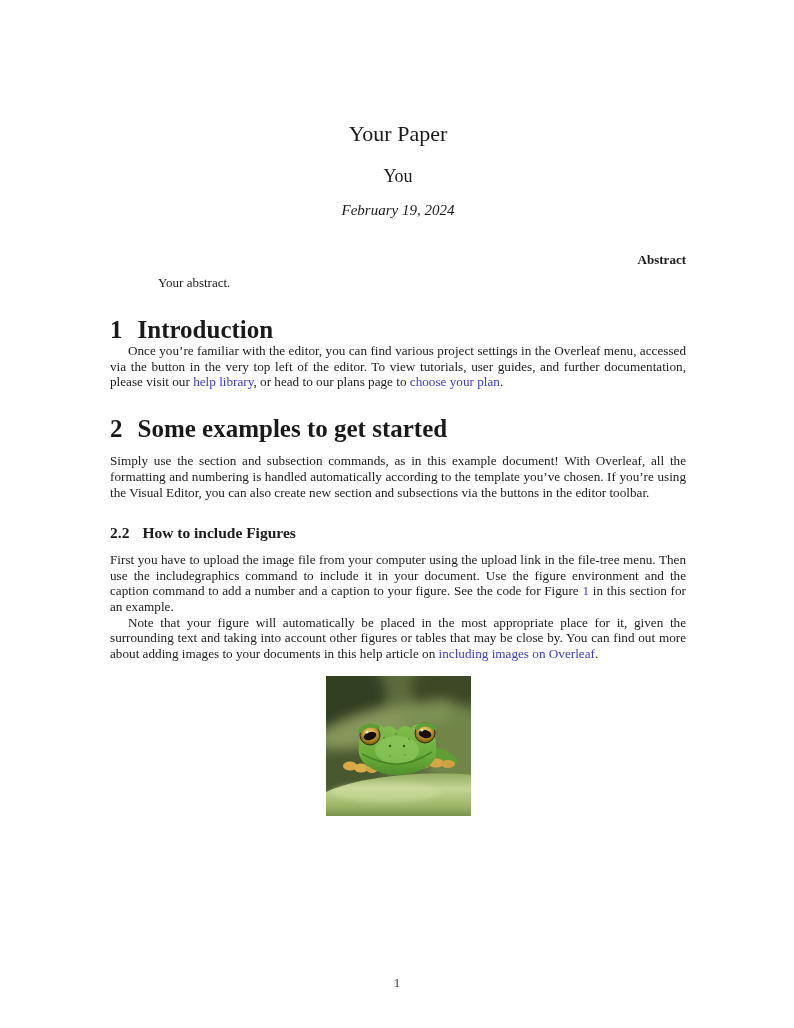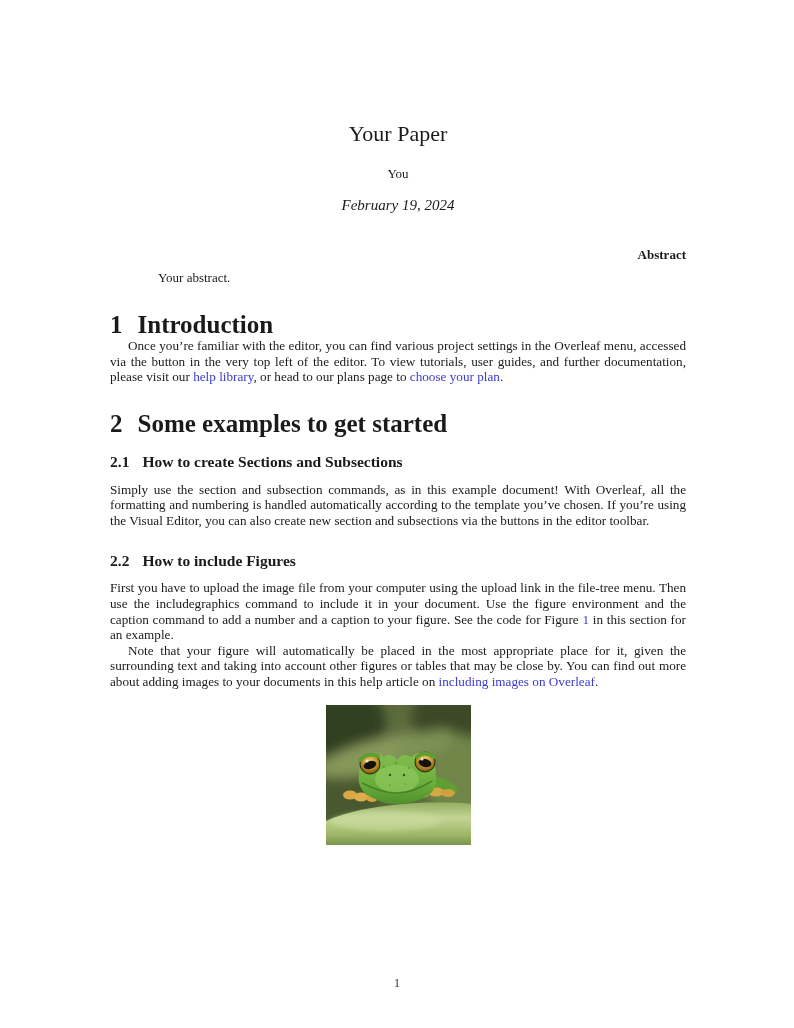--- a/index.html
+++ b/index.html
@@ -20,21 +20,21 @@
   .paper-title{
     margin:122px 0 0 0;
     text-align:center;
     font-size:22px;
     font-weight:400;
     line-height:1.1;
   }
   .paper-author{
     margin-top:20px;
     text-align:center;
-    font-size:13px;
+    font-size:18px;
   }
   .paper-date{
     margin-top:15px;
     text-align:center;
     font-size:15px;
     font-style:italic;
   }
   .abstract-heading{
     margin-top:33px;
     text-align:right;
@@ -106,23 +106,20 @@
 
   <h2 class="sec">
     <span class="sec-num">1</span><span>Introduction</span>
   </h2>
   <p class="body-text cont"><span>Once you’re familiar with the editor, you can find various project settings in the Overleaf menu, accessed via the button in the very top left of the editor. To view tutorials, user guides, and further documentation, please visit our </span><a class="doc-link">help library</a><span>, or head to our plans page to </span><a class="doc-link">choose your plan</a><span>.</span></p>
 
   <h2 class="sec">
     <span class="sec-num">2</span><span>Some examples to get started</span>
   </h2>
 
-  <h3 class="subsec">
-    <span class="sec-num">2.1</span><span>How to create Sections and Subsections</span>
-  </h3>
   <p class="body-text">Simply use the section and subsection commands, as in this example document! With Overleaf, all the formatting and numbering is handled automatically according to the template you’ve chosen. If you’re using the Visual Editor, you can also create new section and subsections via the buttons in the editor toolbar.</p>
 
   <h3 class="subsec" style="margin-top:24px;">
     <span class="sec-num">2.2</span><span>How to include Figures</span>
   </h3>
   <p class="body-text"><span>First you have to upload the image file from your computer using the upload link in the file-tree menu. Then use the includegraphics command to include it in your document. Use the figure environment and the caption command to add a number and a caption to your figure. See the code for Figure </span><a class="doc-link">1</a><span> in this section for an example.</span></p>
   <p class="body-text cont"><span>Note that your figure will automatically be placed in the most appropriate place for it, given the surrounding text and taking into account other figures or tables that may be close by. You can find out more about adding images to your documents in this help article on </span><a class="doc-link">including images on Overleaf</a><span>.</span></p>
 
   <figure class="doc-figure">
     <svg viewBox="0 0 145 140" width="145" height="140" role="img">

